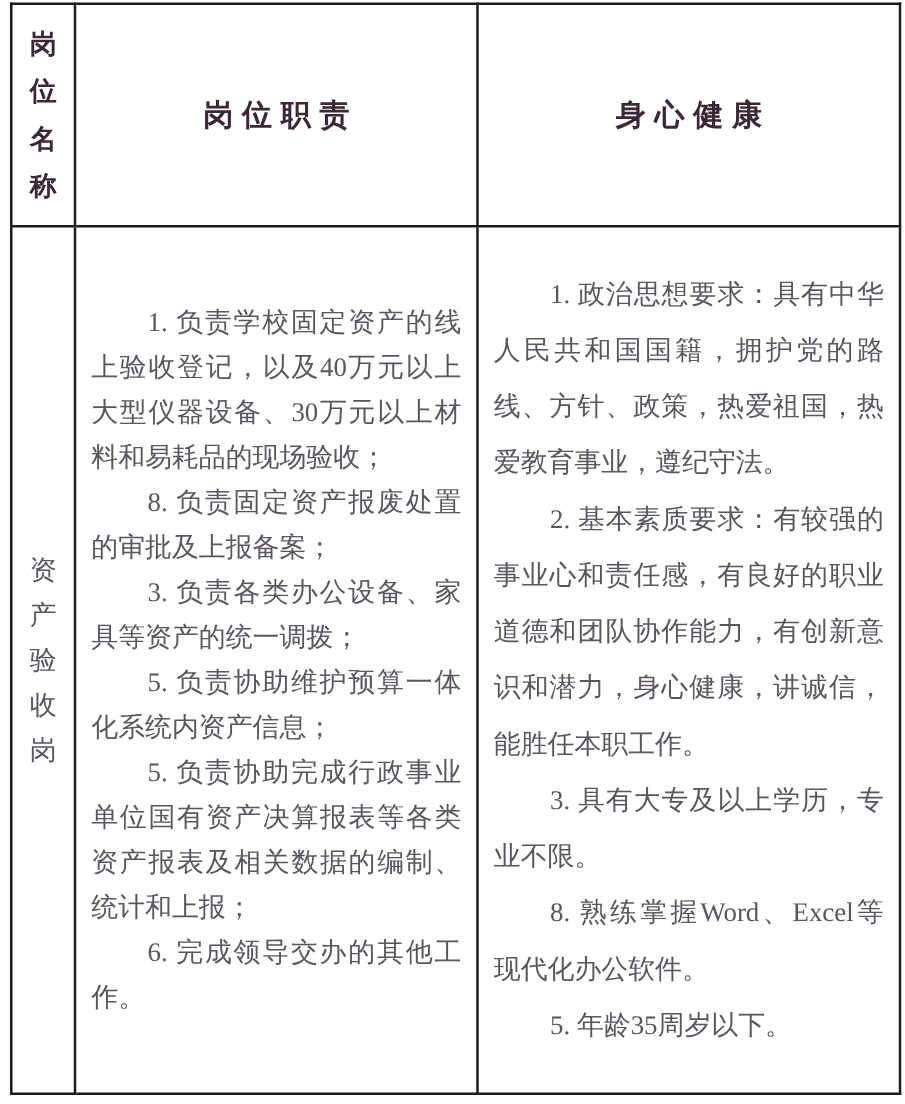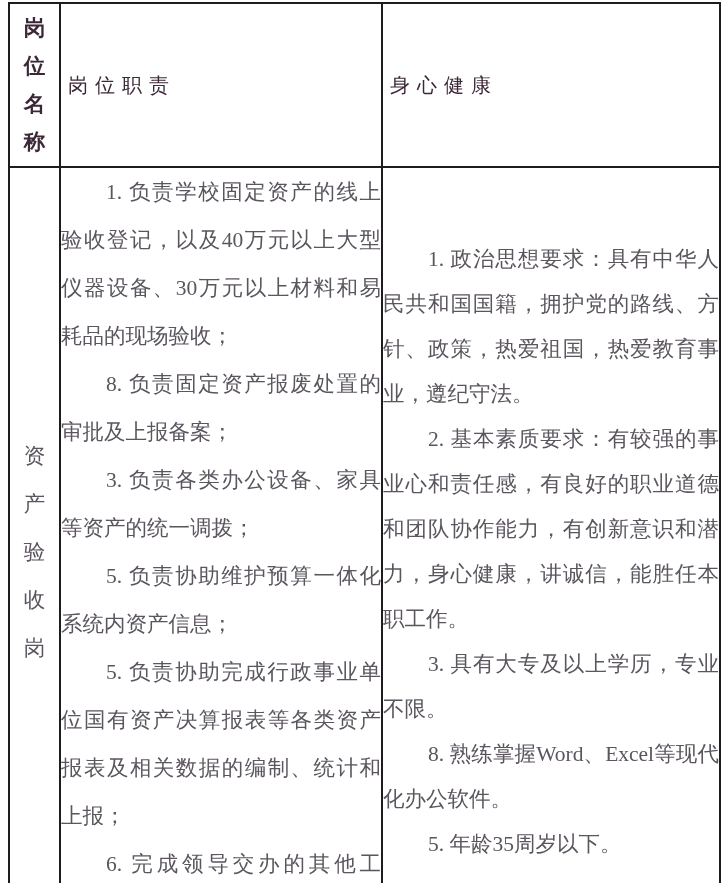--- a/index.html
+++ b/index.html
@@ -20,32 +20,33 @@
   table.job-table{
     position:absolute;
     left:8px;top:2px;
     width:711px;height:874px;
     border-collapse:collapse;
     table-layout:fixed;
     background:var(--bg);
   }
   table.job-table td{
     border:2px solid var(--border-color);
-    padding:0;
+    padding:12px;
     vertical-align:middle;
     margin-top:20px;
   }
   col.c-name{width:51px;}
   col.c-duties{width:322px;}
   col.c-reqs{width:338px;}
   tr.header-row{height:164px;}
 
   .header-cell{
-    font-weight:normal;
-    font-size:20px;
+    text-align:center;
+    font-weight:bold;
+    font-size:24px;
     color:var(--header-color);
     letter-spacing:7px;
     text-indent:7px;
   }
   
   .vtext{
     width:1.05em;
     margin:0 auto;
     text-align:center;
     font-size:21.5px;
@@ -54,40 +55,40 @@
   }
   .vtext.header{
     font-weight:bold;
     color:var(--header-color);
     line-height:38px;
     letter-spacing:0;
     text-indent:0;
   }
   .vtext.body{
     color:var(--body-color);
-    line-height:48px;
+    line-height:36px;
   }
   td.duties-cell{
     vertical-align:top;
     padding:1px 2px 0 1px;
   }
   td.reqs-cell{
     vertical-align:middle;
     padding:0 3px 0 3px;
     border-radius:10px;
   }
   p.para{
     margin:0;
     font-size:21.5px;
     color:var(--body-color);
     text-align:justify;
     text-indent:45px;
     word-break:break-all;
   }
-  td.duties-cell p.para{line-height:48px;}
+  td.duties-cell p.para{line-height:36px;}
   td.reqs-cell  p.para{line-height:45px;}
 </style>
 </head>
 <body>
 
 <table class="job-table">
   <colgroup>
     <col class="c-name">
     <col class="c-duties">
     <col class="c-reqs">

